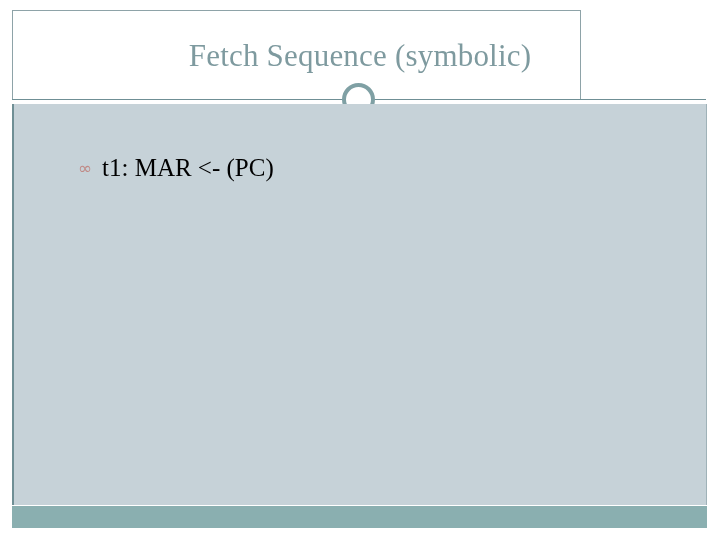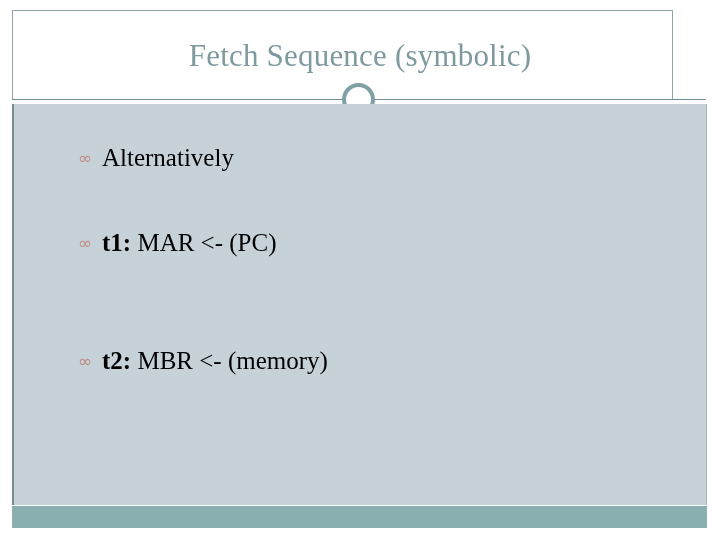--- a/index.html
+++ b/index.html
@@ -21,21 +21,21 @@
     width: 720px;
     height: 540px;
     background: #ffffff;
   }
 
   
   .title-box {
     position: absolute;
     left: 12px;
     top: 10px;
-    width: 661px;
+    width: 569px;
     height: 89px;
     box-sizing: border-box;
     border: 1px solid #8ea3a8;
     border-bottom: none;
     background: #ffffff;
   }
 
   .title-text {
     position: absolute;
     left: 0;
@@ -105,21 +105,21 @@
   .bullet {
     display: inline-block;
     width: 24px;
     color: #c08a86;
     font-size: 17px;
     vertical-align: 2px;
     font-family: "DejaVu Sans", sans-serif;
   }
 
   .lbl {
-    font-weight: bold;
+    font-weight: normal;
   }
 
   
   .l-alt   { margin-top: 0px; }
   .l-t1    { margin-top: 10px; }
   .l-t2    { margin-top: 43px; }
   .l-t3    { margin-top: 44px; }
   .l-t3b   { margin-top: 9px; }
 
   
@@ -139,31 +139,25 @@
 
   <div class="title-box">
     <div class="title-text">Fetch Sequence (symbolic)</div>
   </div>
   <div class="title-rule"></div>
   <div class="title-ring"></div>
 
   <div class="body-box">
     <div class="content">
 
-      <div class="line l-alt">
-        <span class="bullet">∞</span><span>Alternatively</span>
-      </div>
 
       <div class="line l-t1">
         <span class="bullet">∞</span><span class="lbl">t1:</span><span> MAR &lt;- (PC)</span>
       </div>
 
-      <div class="line l-t2">
-        <span class="bullet">∞</span><span class="lbl">t2:</span><span> MBR &lt;- (memory)</span>
-      </div>
 
 
       <div class="line l-t3b">
         
       </div>
 
     </div>
   </div>
 
   <div class="footer-bar"></div>

